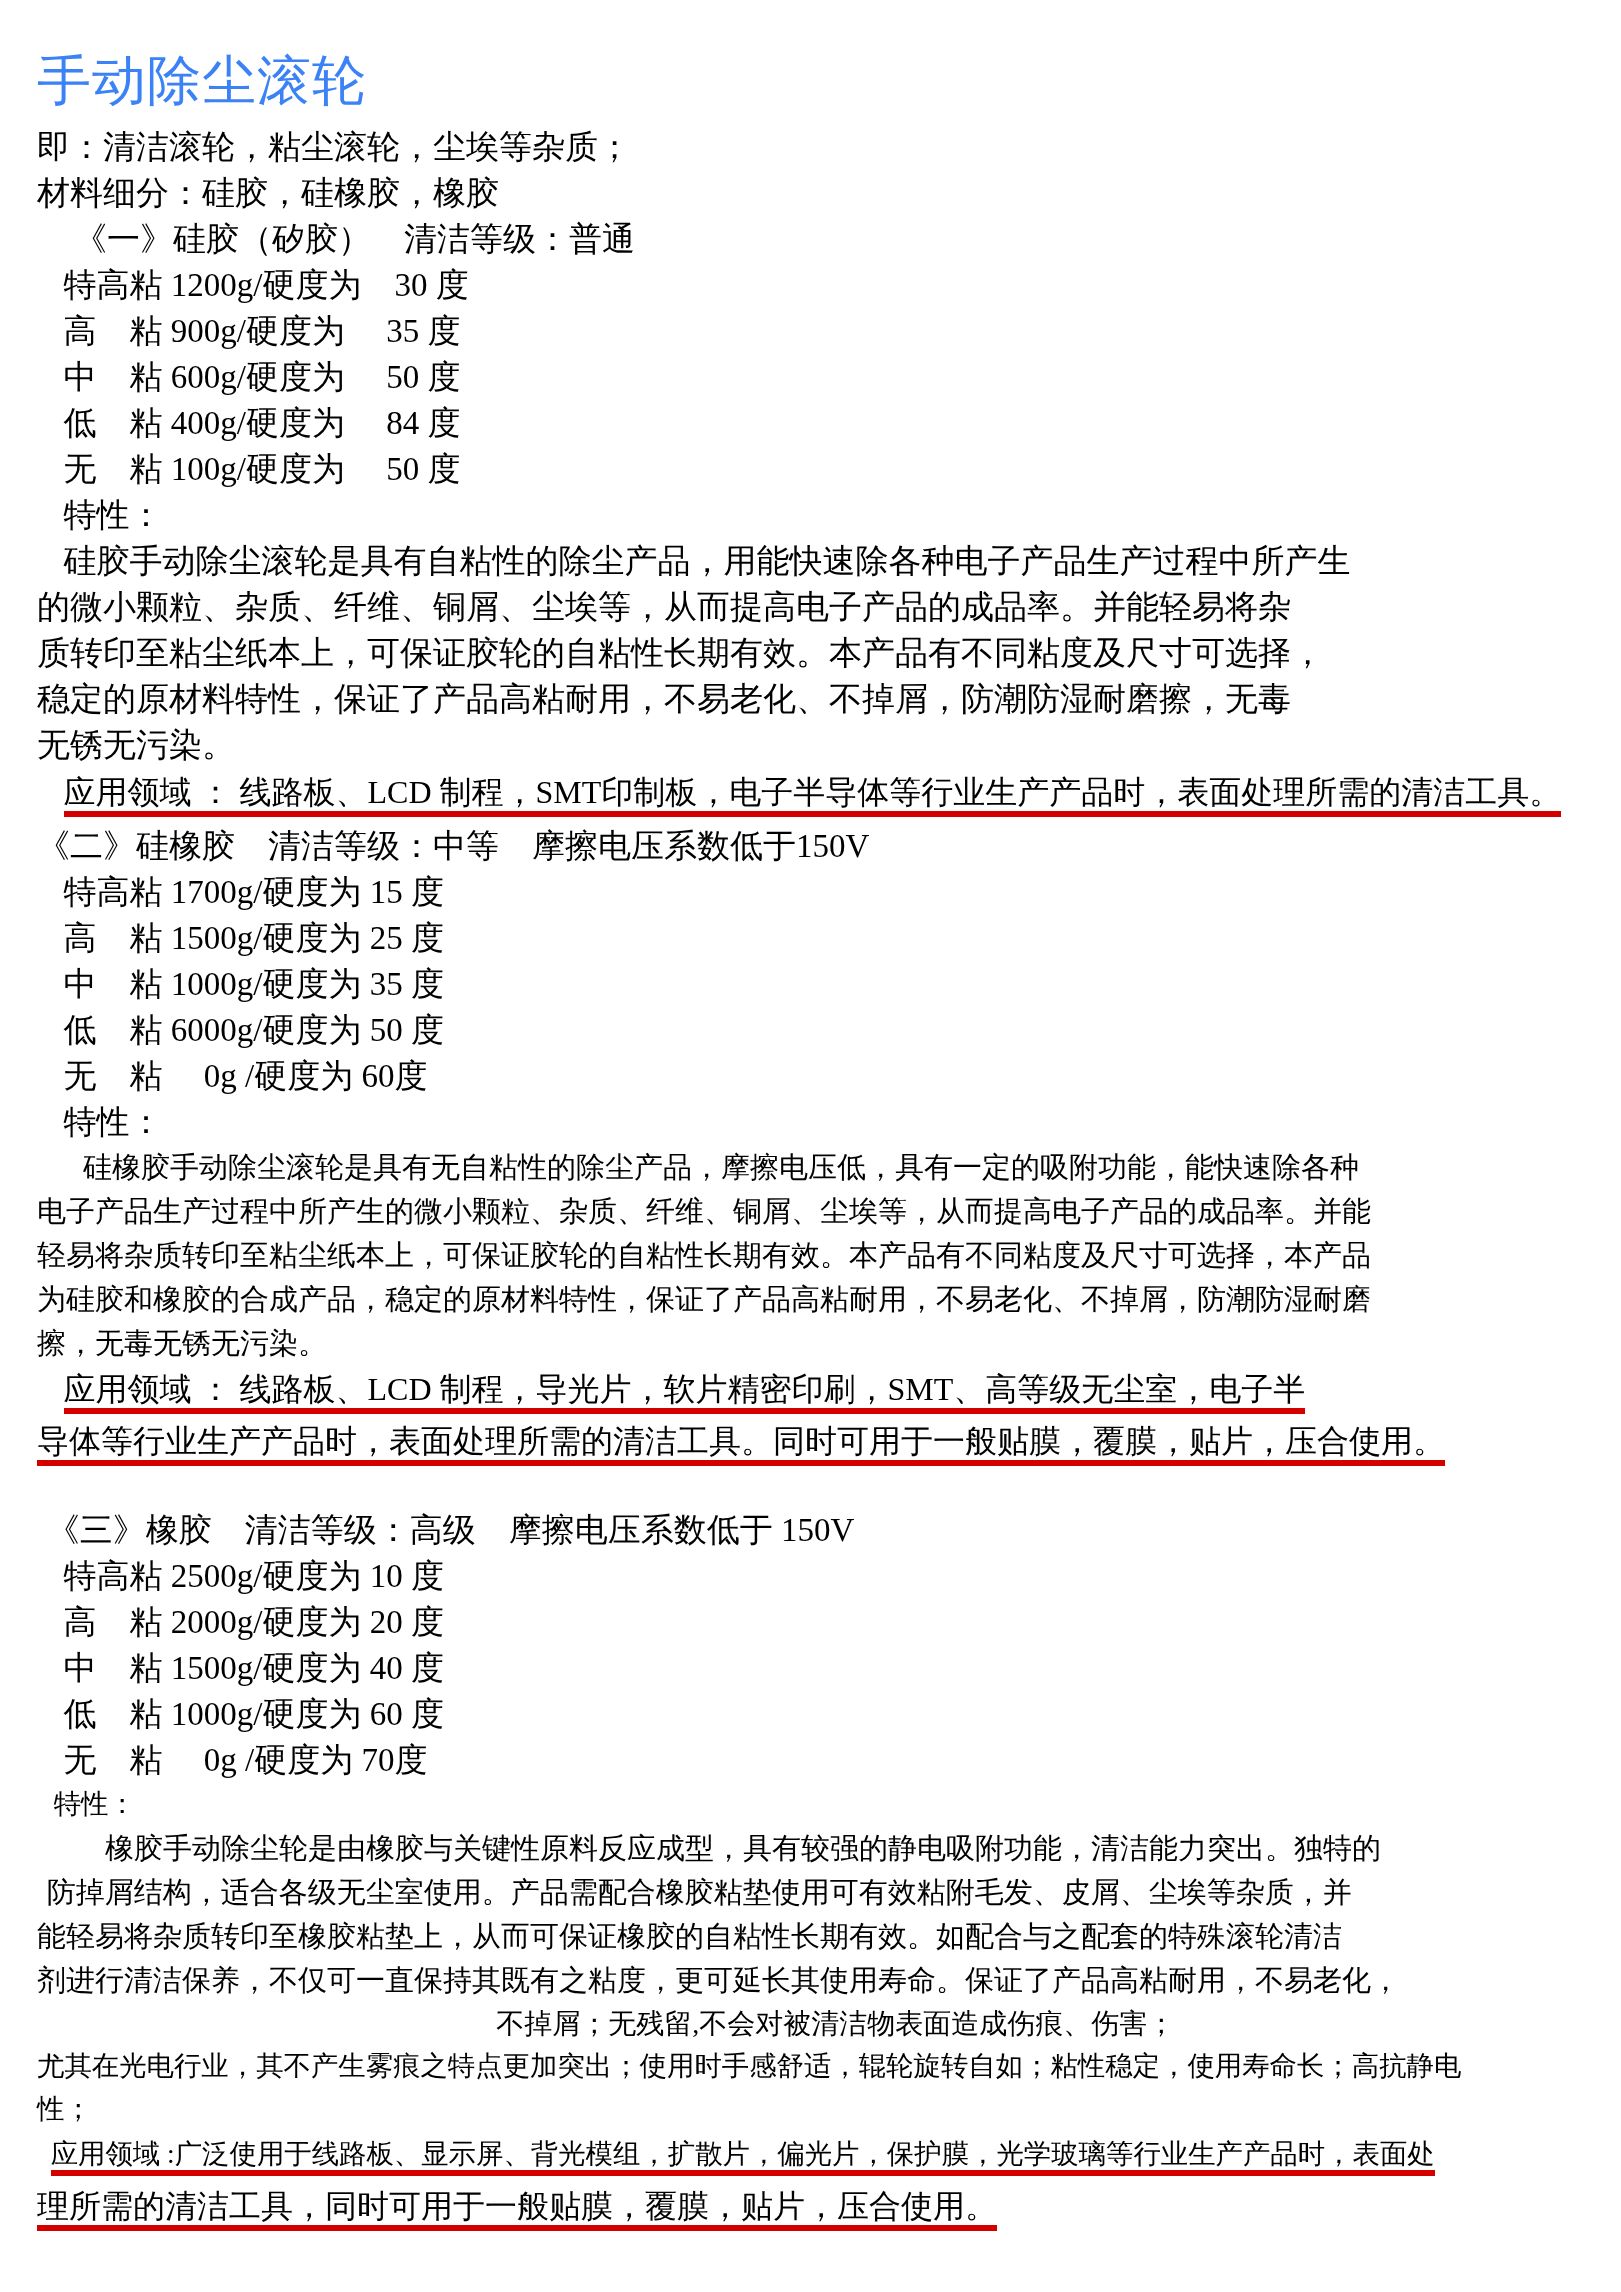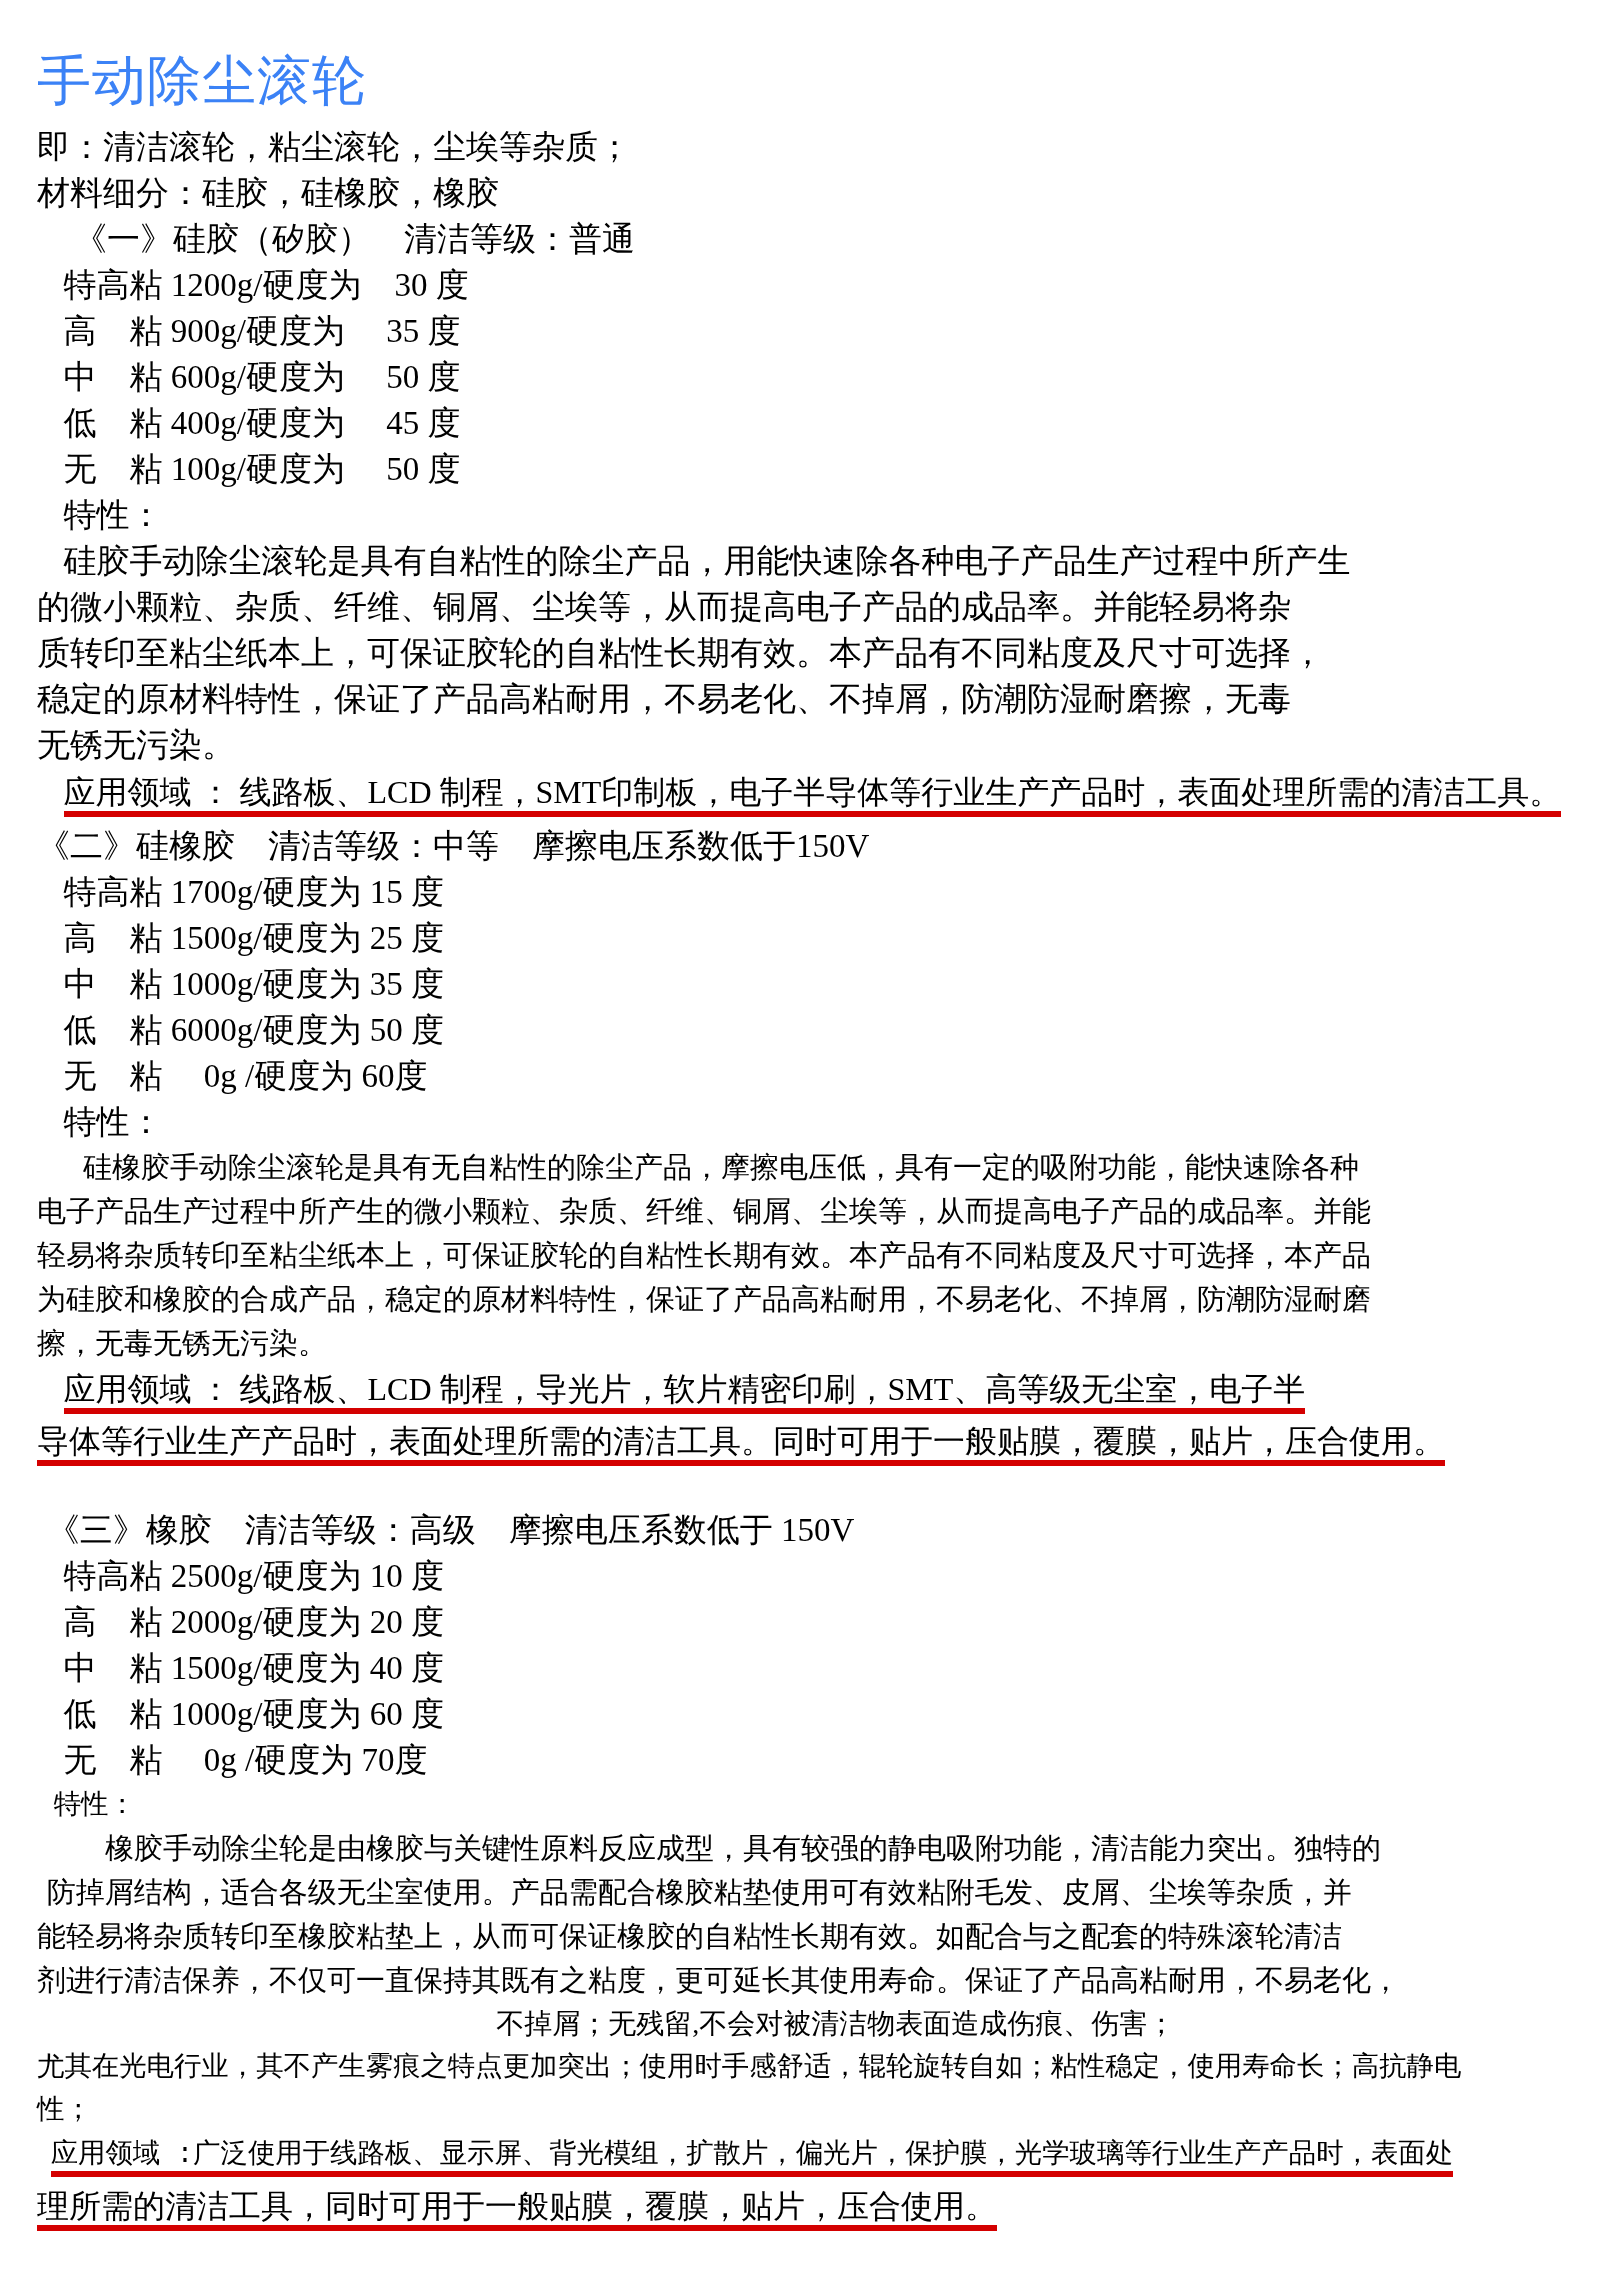--- a/index.html
+++ b/index.html
@@ -28,21 +28,21 @@
   .line {
     font-size: 33px;
     line-height: 46px;
     white-space: pre-wrap;
   }
   .md  { font-size: 32px; line-height: 45px; }
   .sm  { font-size: 29px; line-height: 44px; }
   .sm2 { font-size: 28px; line-height: 43px; text-align: center; }
   .xs  { font-size: 27.4px; line-height: 43px; }
   .in10 { padding-left: 9.8px; }
-  .in14 { padding-left: 13.7px; font-family: Liberation Mono, monospace; }
+  .in14 { padding-left: 13.7px; }
   .in17 { padding-left: 16.7px; }
   .in27 { padding-left: 26.5px; }
   .in38 { padding-left: 37px; }
   .in47 { padding-left: 46px; }
   .in69 { padding-left: 68px; }
   .app { margin: 2px 0 7.8px 0; }
   .app > span {
     border-bottom: 6.9px solid #d40000;
     padding-bottom: 1px;
   }
@@ -56,21 +56,21 @@
 
   <h1 class="title">手动除尘滚轮</h1>
 
   <div class="line">即：清洁滚轮，粘尘滚轮，尘埃等杂质；</div>
   <div class="line">材料细分：硅胶，硅橡胶，橡胶</div>
 
   <div class="line in38">《一》硅胶（矽胶）　清洁等级：普通</div>
   <div class="line in27">特高粘 1200g/硬度为　30 度</div>
   <div class="line in27">高　粘 900g/硬度为　 35 度</div>
   <div class="line in27">中　粘 600g/硬度为　 50 度</div>
-  <div class="line in27">低　粘 400g/硬度为　 45 度</div>
+  <div class="line in27">低　粘 400g/硬度为　 84 度</div>
   <div class="line in27">无　粘 100g/硬度为　 50 度</div>
   <div class="line in27">特性：</div>
   <div class="line in27">硅胶手动除尘滚轮是具有自粘性的除尘产品，用能快速除各种电子产品生产过程中所产生</div>
   <div class="line">的微小颗粒、杂质、纤维、铜屑、尘埃等，从而提高电子产品的成品率。并能轻易将杂</div>
   <div class="line">质转印至粘尘纸本上，可保证胶轮的自粘性长期有效。本产品有不同粘度及尺寸可选择，</div>
   <div class="line">稳定的原材料特性，保证了产品高粘耐用，不易老化、不掉屑，防潮防湿耐磨擦，无毒</div>
   <div class="line">无锈无污染。</div>
   <div class="md in27 app"><span>应用领域 ： 线路板、LCD 制程，SMT印制板，电子半导体等行业生产产品时，表面处理所需的清洁工具。</span></div>
 
   <div class="line">《二》硅橡胶　清洁等级：中等　摩擦电压系数低于150V</div>

